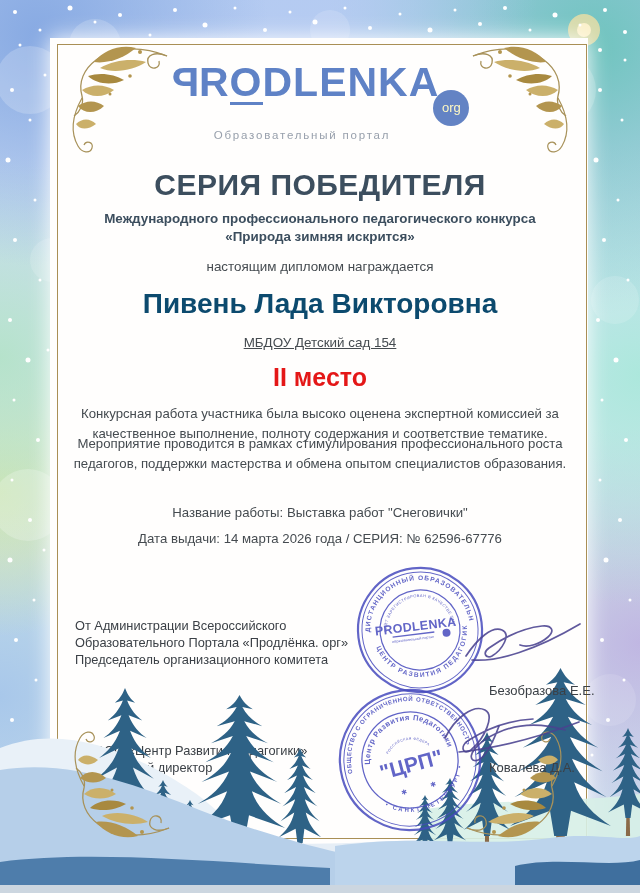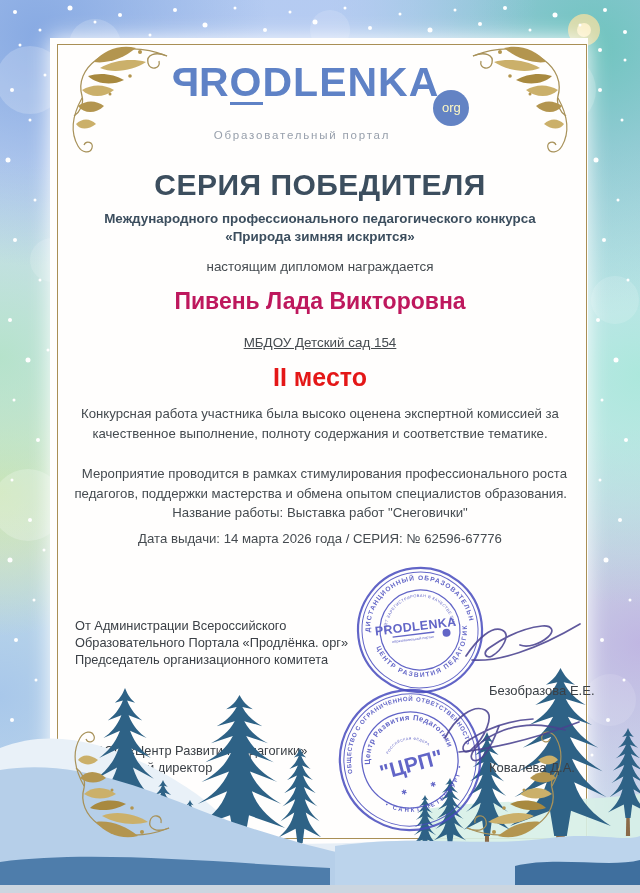--- a/index.html
+++ b/index.html
@@ -35,25 +35,25 @@
   .logo-p{display:inline-block;transform:scaleX(-1);}
   .logo-o{display:inline-block;border-bottom:3px solid #5f82c6;line-height:.92;}
   .logo-badge{display:inline-block;width:36px;height:36px;border-radius:50%;background:#6383c4;
       color:#fef9c3;font-size:13px;font-weight:400;line-height:36px;text-align:center;
       vertical-align:-16px;margin-left:-6px;letter-spacing:0;}
   .logo-tagline{margin-top:3px;font-size:11.5px;color:#98a0ac;letter-spacing:1.8px;transform:translateX(-18px);}
   .main-title{top:168px;font-size:30px;font-weight:bold;color:#3c4e5e;letter-spacing:.5px;}
   .competition{top:210px;left:50%;right:auto;transform:translateX(-50%);width:492px;
       font-size:13.4px;font-weight:bold;color:#3c4e5e;line-height:1.35;}
   .awarded{top:259px;font-size:13.4px;}
-  .recipient{top:288px;font-size:23px;font-weight:bold;color:#be185d;}
+  .recipient{top:288px;font-size:28px;font-weight:bold;color:#0c4a6e;}
   .org-line{top:335px;font-size:13.4px;text-decoration:underline;}
   .place{top:363px;font-size:25px;font-weight:bold;color:#e41717;}
   .para{left:50%;right:auto;transform:translateX(-50%);width:494px;font-size:13.2px;line-height:1.48;}
-  .para1{top:404px;} .para2{top:464px;text-align:right;}
+  .para1{top:404px;} .para2{top:434px;}
   .work-title{top:505px;font-size:13.2px;}
   .issue{top:531px;font-size:13.2px;}
   .org-block{position:absolute;z-index:4;left:75px;font-size:12.8px;line-height:1.34;color:#3b4046;text-align:left;}
   .org-head{top:621px;} .org1{top:617px;} .org2{top:742px;}
   .org-block span{display:block;}
   .signer{position:absolute;z-index:9;font-size:13px;color:#3b4046;}
   .signer1{left:489px;top:683px;} .signer2{left:489px;top:760px;}
 
   
   .scene{position:absolute;left:0;top:600px;z-index:5;pointer-events:none;}

